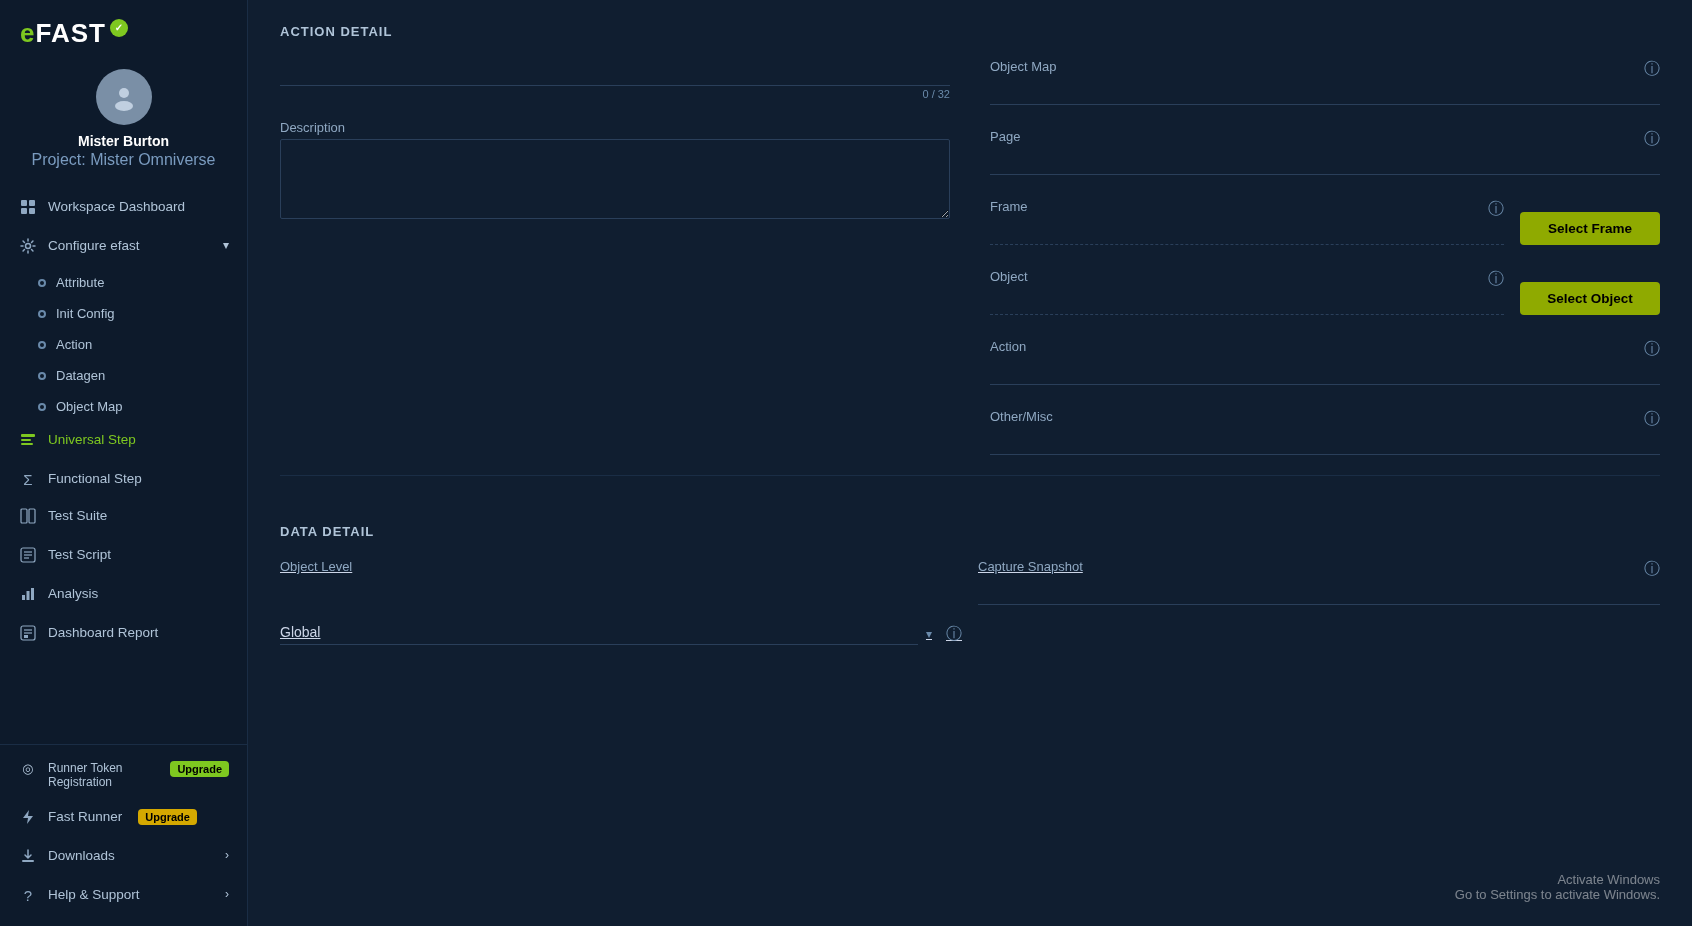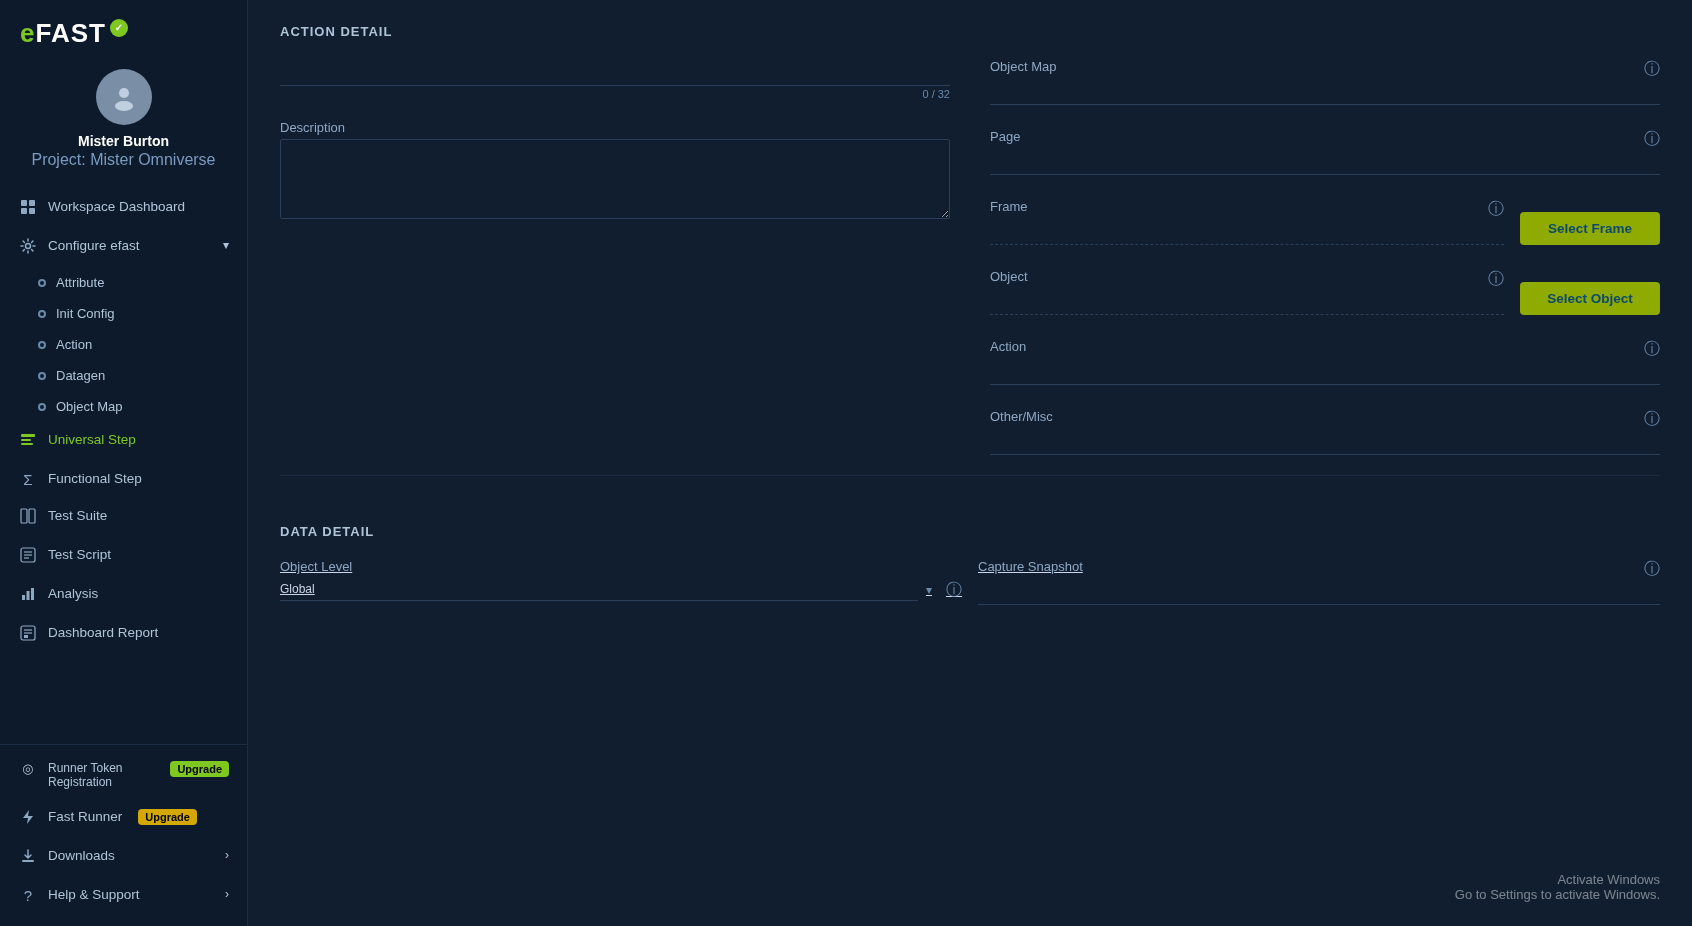--- a/index.html
+++ b/index.html
@@ -209,21 +209,21 @@
       color: #6a8aaa;
       font-size: 16px;
       cursor: pointer;
       position: absolute;
       right: 0;
       top: 0;
     }
 
     .btn-select {
       background: #8faa00;
-      color: #0c4a6e;
+      color: #000000;
       border: none;
       border-radius: 4px;
       padding: 9px 24px;
       font-size: 13.5px;
       font-weight: 600;
       cursor: pointer;
       white-space: nowrap;
       min-width: 140px;
       text-align: center;
     }
@@ -547,21 +547,21 @@
   <hr class="divider">
 
   <div class="data-detail-section">
     <div class="section-title">DATA DETAIL</div>
 
     <div class="data-detail-grid">
 
       <div class="form-field">
         <label class="form-label">Object Level</label>
         <div class="select-field">
-          <select style="background:transparent;border:none;border-bottom:1px solid #2a3f5a;color:#cdd6e8;font-size:12px;padding:4px 0;outline:none;width:100%;cursor:pointer;">
+          <select style="background:transparent;border:none;border-bottom:1px solid #2a3f5a;color:#cdd6e8;font-size:14px;padding:4px 0;outline:none;width:100%;cursor:pointer;margin-top:42px;">
             <option value="Global">Global</option>
             <option value="Local">Local</option>
             <option value="Session">Session</option>
           </select>
           <span class="select-arrow">▾</span>
           <span style="margin-left:6px;color:#6a8aaa;font-size:16px;cursor:pointer;">ⓘ</span>
         </div>
       </div>
 
       <div class="form-field" style="position:relative;">

